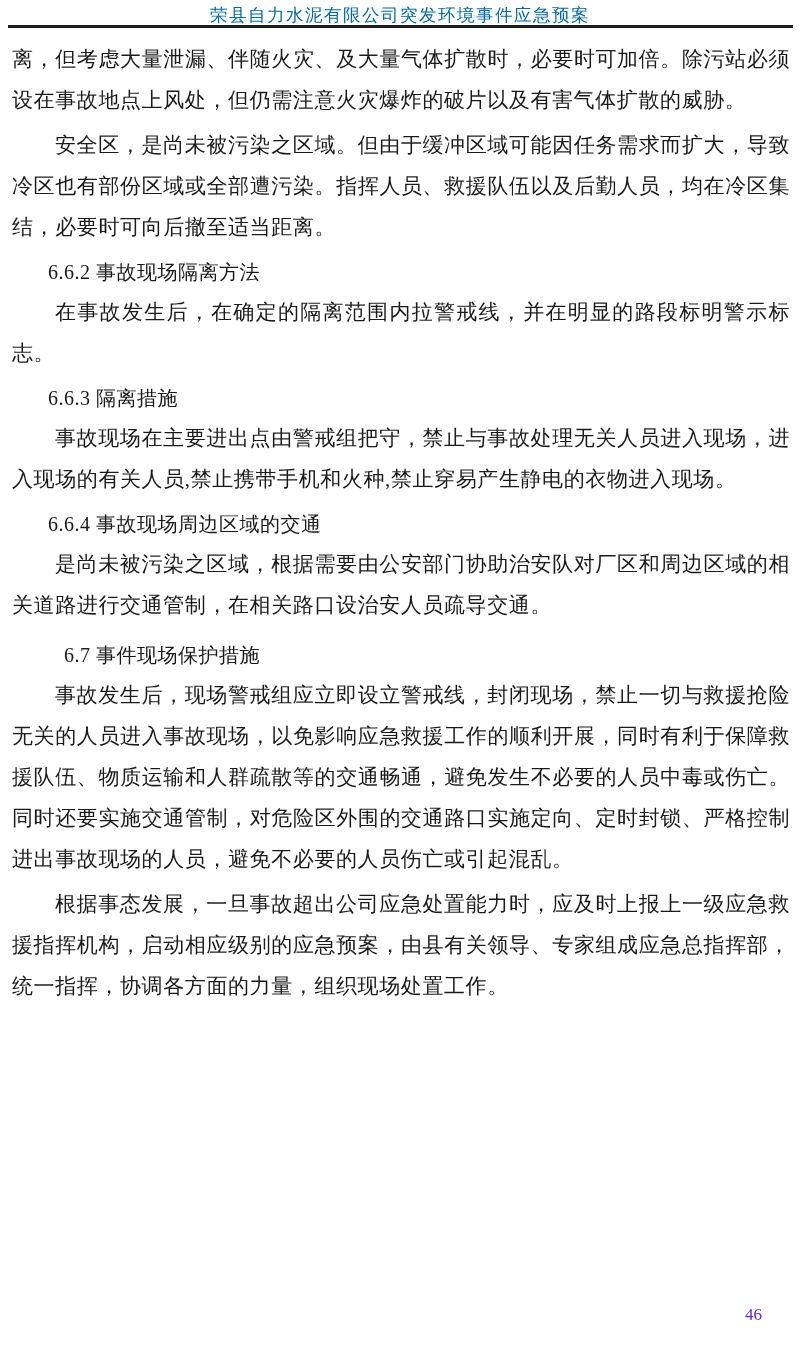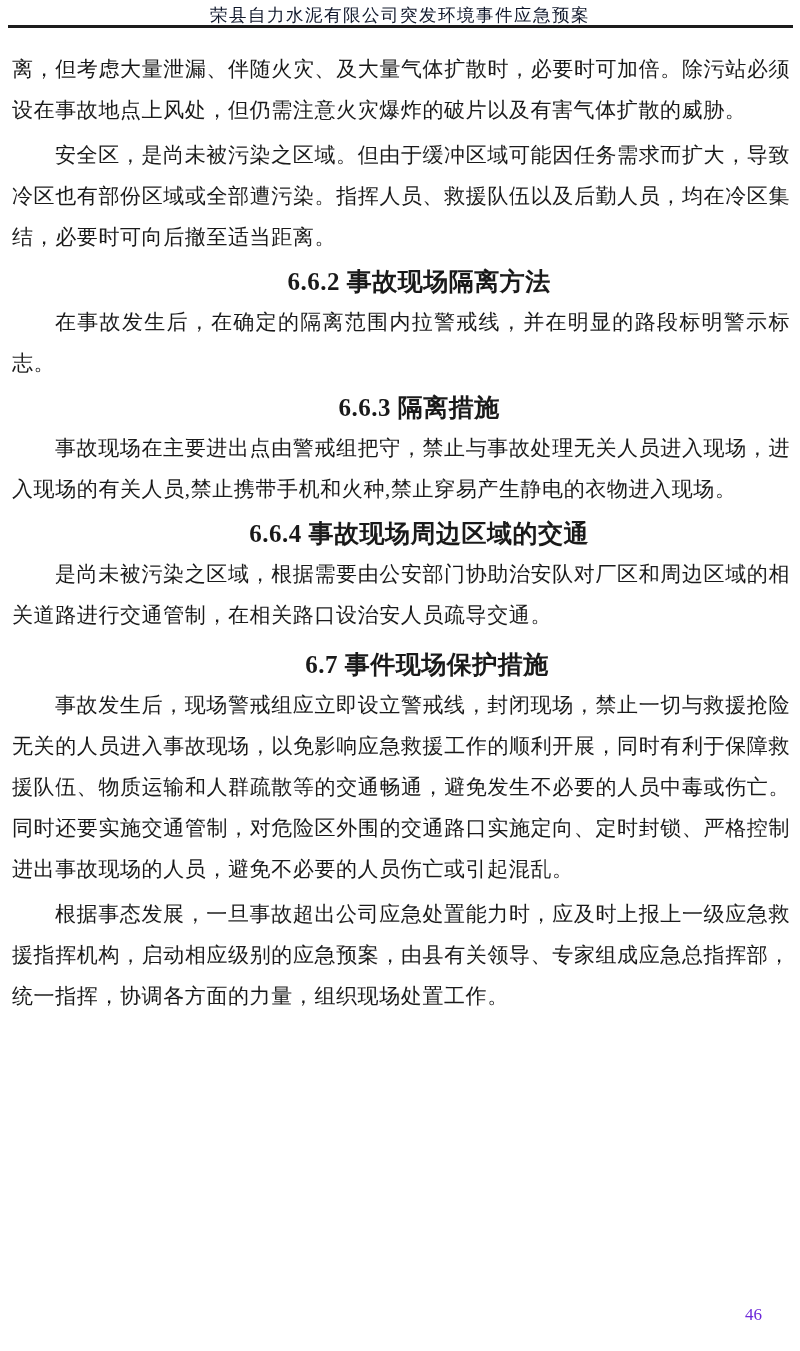--- a/index.html
+++ b/index.html
@@ -15,51 +15,51 @@
     overflow: hidden;
   }
   .header-title {
     position: absolute;
     top: 3px;
     left: 0;
     width: 100%;
     text-align: center;
     font-size: 17.5px;
     letter-spacing: 1.5px;
-    color: #0f172a;
+    color: #0369a1;
   }
   .header-rule {
     position: absolute;
     top: 25px;
     left: 8px;
     width: 785px;
     height: 3px;
     background: #1c1c1c;
   }
   .doc-body {
     position: absolute;
     top: 0;
     left: 12px;
     width: 778px;
-    padding-top: 45px;
+    padding-top: 35px;
     font-size: 21px;
     line-height: 41px;
     letter-spacing: 0.6px;
     text-align: justify;
   }
   .para {
     margin-top: 4px;
     text-indent: 43px;
   }
   .para.no-indent { text-indent: 0; }
   .heading {
-    font-weight: bold;
+    font-weight: normal;
     line-height: 32px;
-    font-size: 25px;
-    text-align: center;
+    font-size: 20px;
+    text-align: left;
     letter-spacing: 0.5px;
   }
   .heading.level-3 { margin: 8px 0 0 36px; }
   .heading.level-2 { margin: 13px 0 0 52px; }
   .page-number {
     position: absolute;
     right: 38px;
     bottom: 26px;
     font-size: 17px;
     color: #6d28d9;

